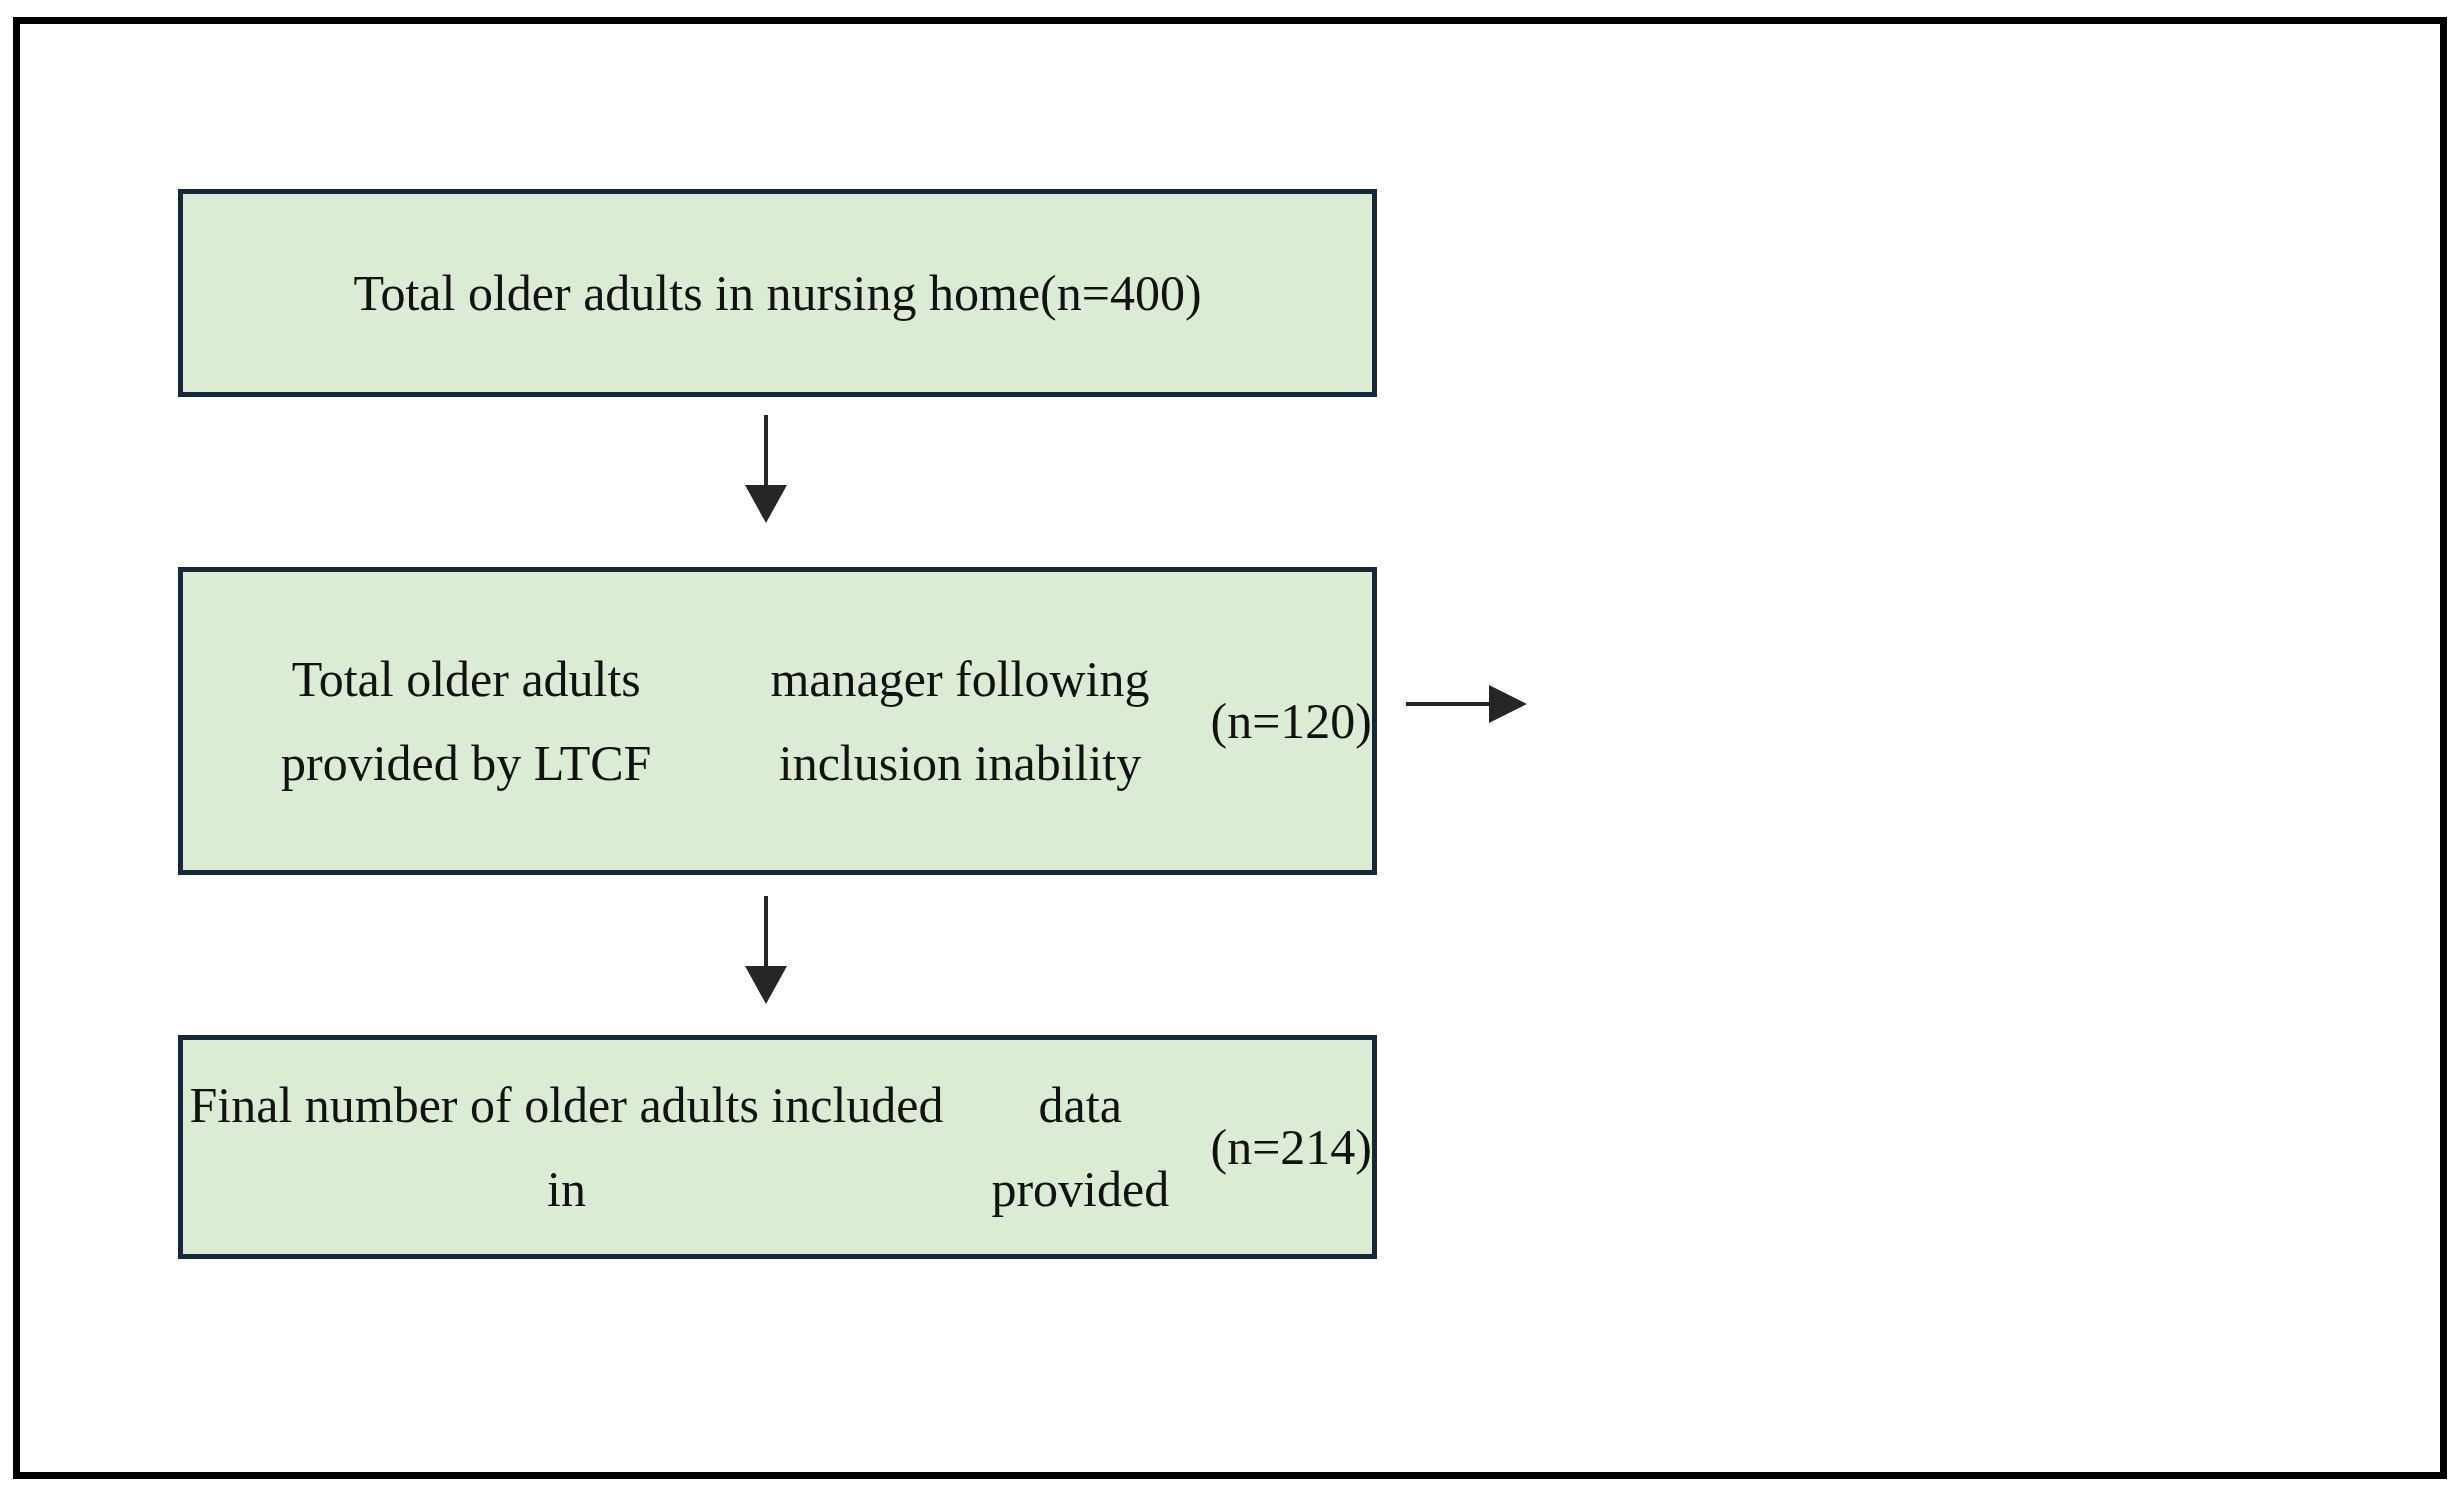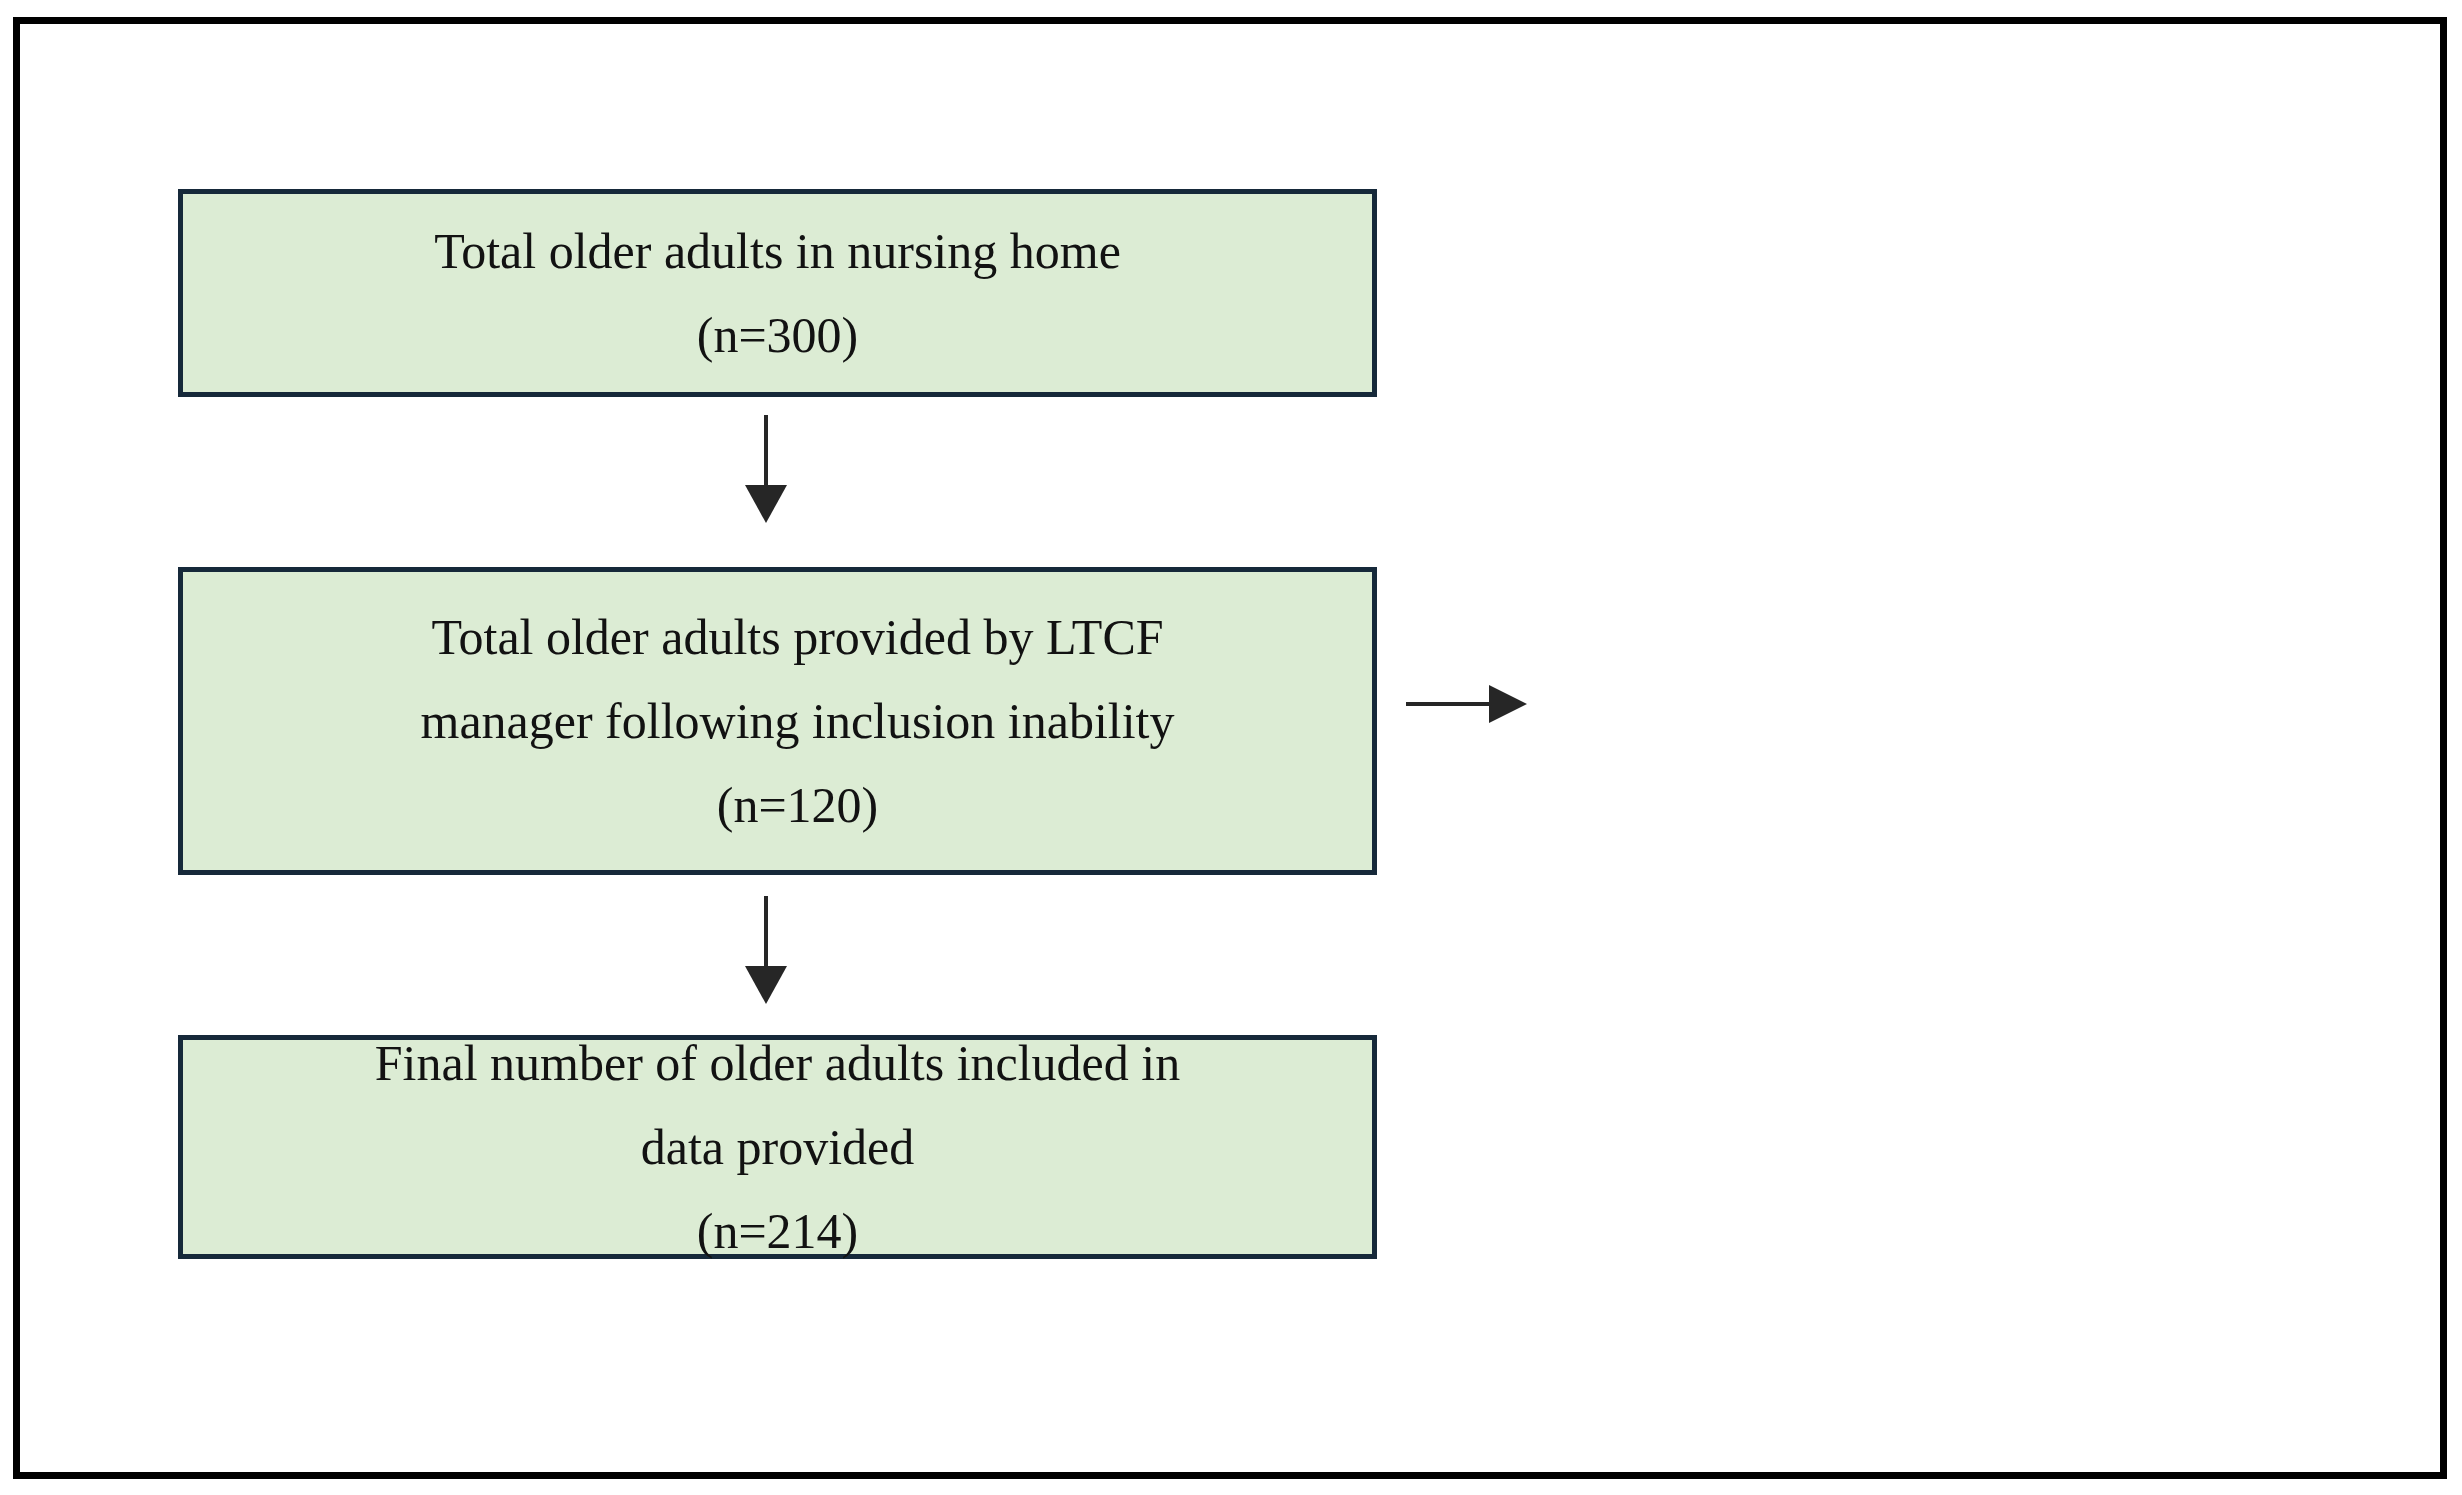--- a/index.html
+++ b/index.html
@@ -26,21 +26,21 @@
     position: absolute;
     left: 13px; top: 17.4px;
     width: 2434px; height: 1462px;
     border: 7.8px solid var(--outer-border);
     background: transparent;
   }
   .node {
     position: absolute;
     border: 5.2px solid var(--node-border);
     display: flex;
-    flex-direction: column;
+    flex-direction: row;
     justify-content: center;
     align-items: center;
     text-align: center;
     font-size: 50px;
     line-height: 84px;
     color: var(--text);
   }
   .node.green { background: var(--box-green); }
   .node.pink  { background: var(--box-pink); }
 
@@ -83,21 +83,21 @@
   .arrow-right-1 { left: 1406px; top: 685px; width: 121px; }
 </style>
 </head>
 <body>
 
 <div class="canvas">
   <div class="frame"></div>
 
   <div class="node green node-total">
     <div>Total older adults in nursing home</div>
-    <div>(n=300)</div>
+    <div>(n=400)</div>
   </div>
 
   <div class="arrow-v arrow-down-1">
     <div class="shaft"></div>
     <div class="head"></div>
   </div>
 
   <div class="node green node-provided">
     <div>Total older adults provided by LTCF</div>
     <div>manager following inclusion inability</div>

